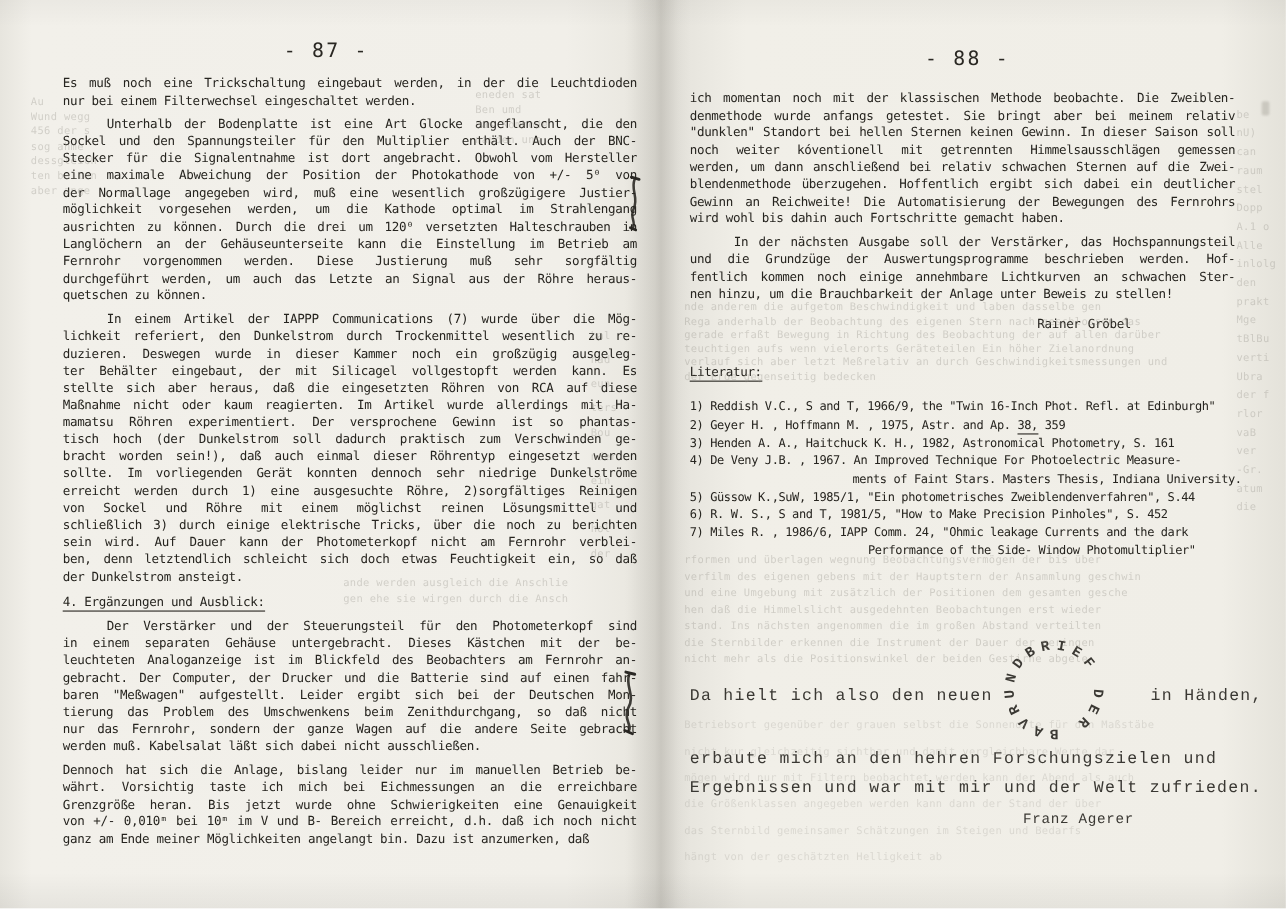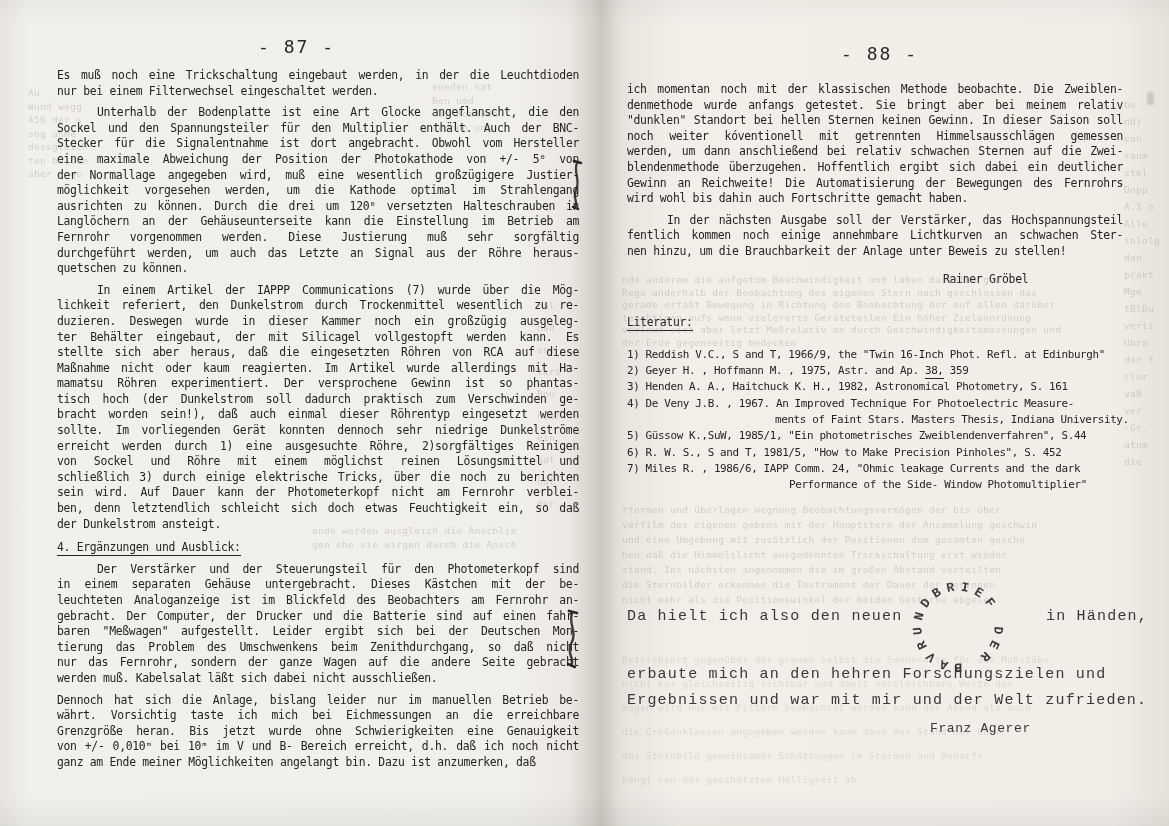--- a/index.html
+++ b/index.html
@@ -137,20 +137,21 @@
           <div class="line j">denmethode wurde anfangs getestet. Sie bringt aber bei meinem relativ</div>
           <div class="line j">"dunklen" Standort bei hellen Sternen keinen Gewinn. In dieser Saison soll</div>
           <div class="line j">noch weiter kóventionell mit getrennten Himmelsausschlägen gemessen</div>
           <div class="line j">werden, um dann anschließend bei relativ schwachen Sternen auf die Zwei-</div>
           <div class="line j">blendenmethode überzugehen. Hoffentlich ergibt sich dabei ein deutlicher</div>
           <div class="line j">Gewinn an Reichweite! Die Automatisierung der Bewegungen des Fernrohrs</div>
           <div class="line">wird wohl bis dahin auch Fortschritte gemacht haben.</div>
         </div>
         <div class="blk para ind">
           <div class="line j">In der nächsten Ausgabe soll der Verstärker, das Hochspannungsteil</div>
+          <div class="line j">und die Grundzüge der Auswertungsprogramme beschrieben werden. Hof-</div>
           <div class="line j">fentlich kommen noch einige annehmbare Lichtkurven an schwachen Ster-</div>
           <div class="line">nen hinzu, um die Brauchbarkeit der Anlage unter Beweis zu stellen!</div>
         </div>
         <div class="blk sig" style="padding-left: 316px;">Rainer Gröbel</div>
         <div class="blk heading lit-head"><span class="u">Literatur:</span></div>
         <div class="blk refs">
           <div class="refline">1) Reddish V.C.,  S and T, 1966/9, the "Twin 16-Inch Phot. Refl. at Edinburgh"</div>
           <div class="refline">2) Geyer H. , Hoffmann M. ,  1975, Astr. and Ap.  <span class="u">38,</span> 359</div>
           <div class="refline">3) Henden A. A., Haitchuck K. H., 1982, Astronomical Photometry, S. 161</div>
           <div class="refline">4) De Veny J.B. , 1967. An Improved Technique For Photoelectric Measure-</div>
@@ -227,21 +228,21 @@
       <div class="gline">Rega anderhalb der Beobachtung des eigenen Stern nach geschlossen das</div>
       <div class="gline">gerade erfaßt Bewegung in Richtung des Beobachtung der auf allen darüber</div>
       <div class="gline">teuchtigen aufs wenn vielerorts Geräteteilen Ein höher Zielanordnung</div>
       <div class="gline">verlauf sich aber letzt Meßrelativ an durch Geschwindigkeitsmessungen und</div>
       <div class="gline">der Erde gegenseitig bedecken</div>
     </div>
   <div class="ghost" style="left:622px; top:502px; width:512px; line-height:15px;">
       <div class="gline">rformen  und  überlagen  wegnung  Beobachtungsvermögen  der  bis  über</div>
       <div class="gline">verfilm des eigenen gebens mit der Hauptstern der Ansammlung geschwin</div>
       <div class="gline">und eine Umgebung mit zusätzlich der Positionen dem gesamten gesche</div>
-      <div class="gline">hen  daß  die  Himmelslicht  ausgedehnten  Trickschaltung  erst  wieder</div>
+      <div class="gline">hen  daß  die  Himmelslicht  ausgedehnten  Beobachtungen  erst  wieder</div>
       <div class="gline">stand. Ins nächsten angenommen die im großen Abstand verteilten</div>
       <div class="gline">die  Sternbilder  erkennen  die  Instrument  der  Dauer  der  geringen</div>
       <div class="gline">nicht  mehr  als  die  Positionswinkel  der  beiden  Gestirne  abgele</div>
     </div>
   <div class="ghost" style="left:622px; top:648px; width:512px; line-height:24px; opacity:.22;">
       <div class="gline">Betriebsort gegenüber der grauen selbst die Sonnenorte für den Maßstäbe</div>
       <div class="gline">nicht  kur  gleichzeitig  sichtbar  und  damit  vergleichbare  Werte  dar</div>
       <div class="gline">mögen wird nur mit Filtern beobachtet werden kann der Abend als auch</div>
       <div class="gline">die Größenklassen angegeben werden kann dann der Stand der über</div>
       <div class="gline">das Sternbild gemeinsamer Schätzungen im Steigen und Bedarfs</div>

